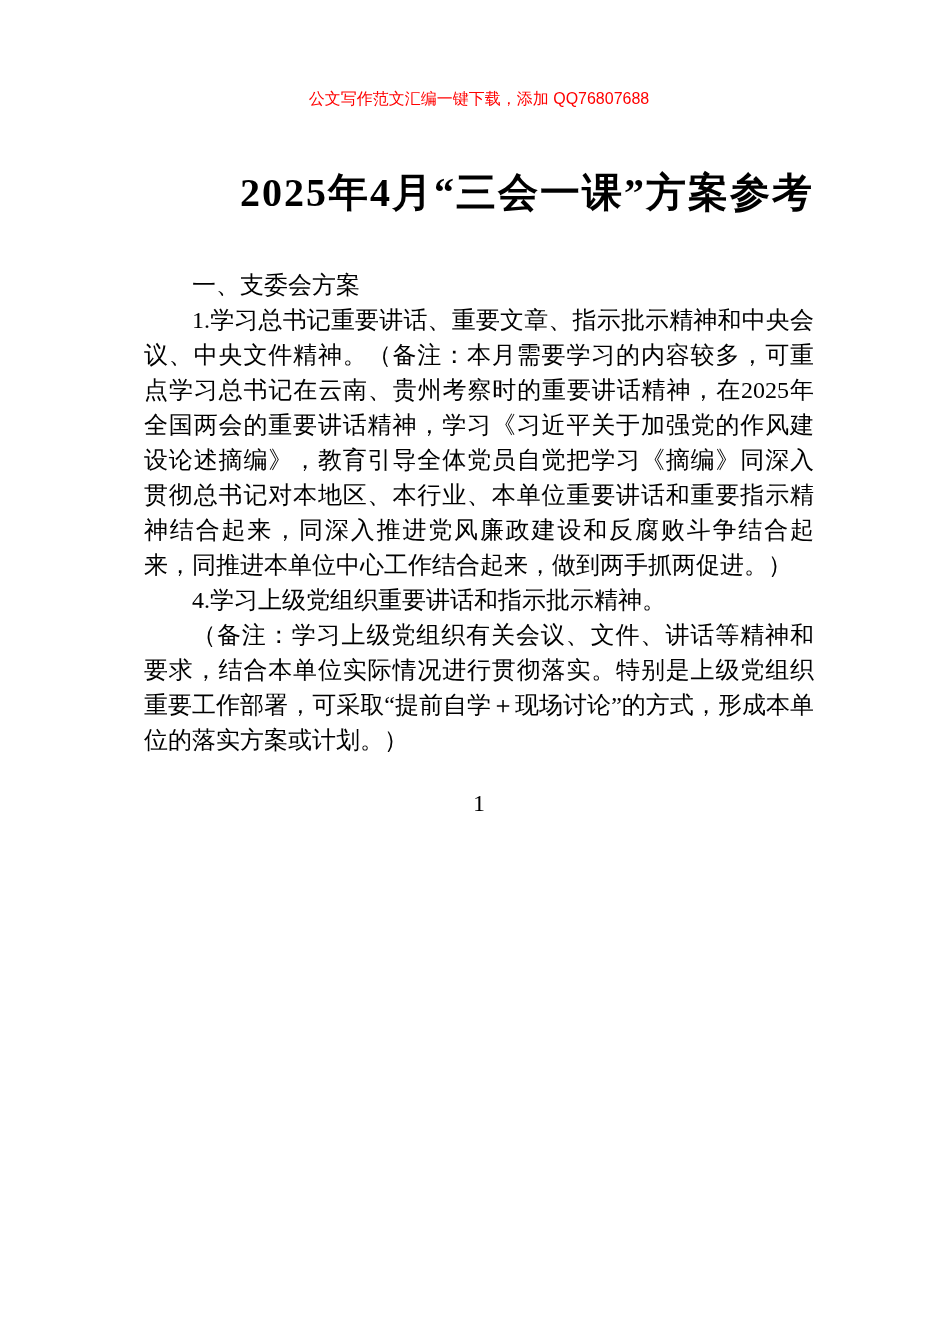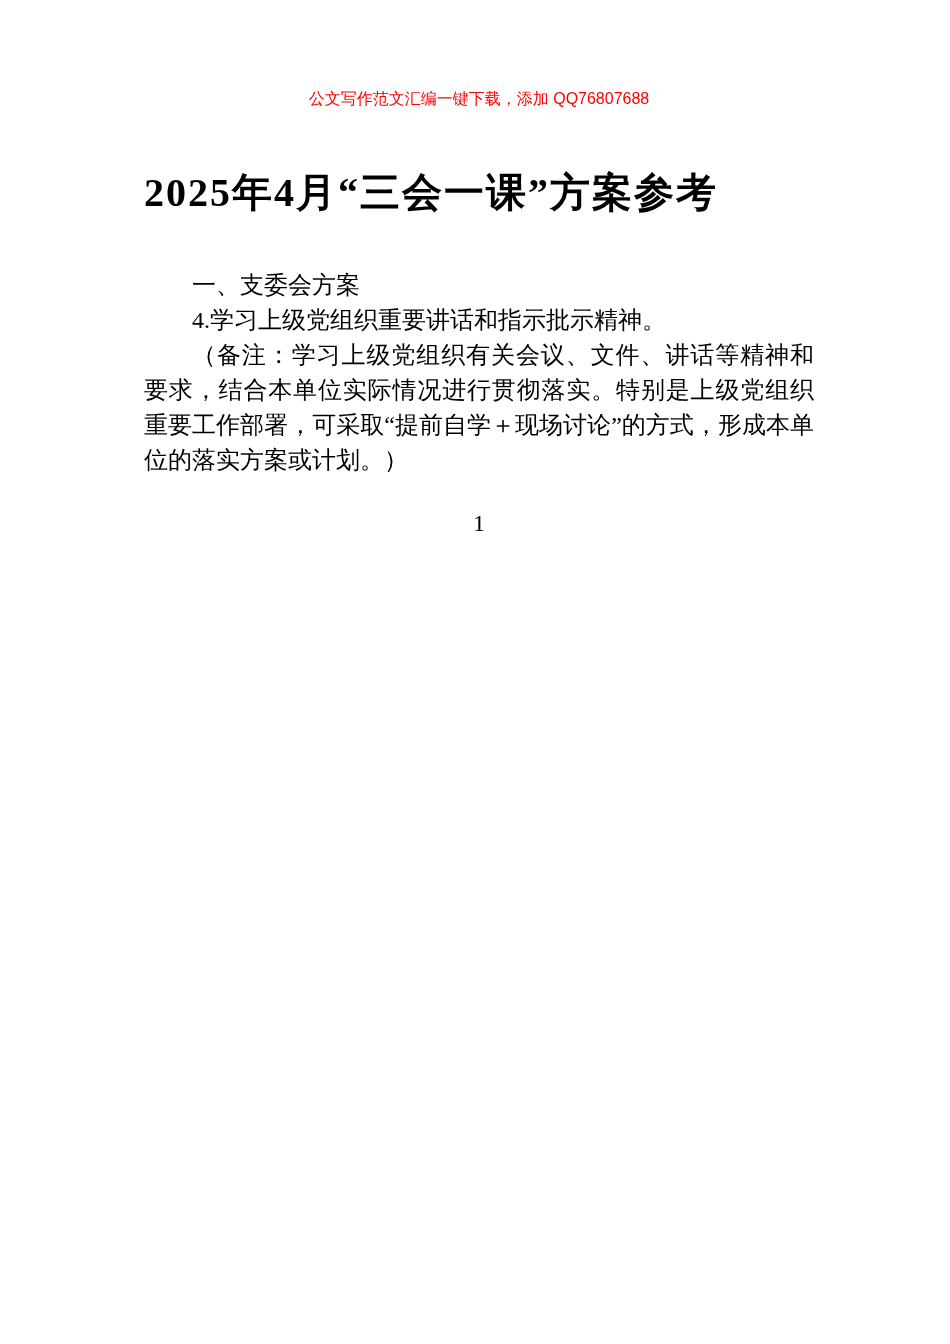--- a/index.html
+++ b/index.html
@@ -24,21 +24,21 @@
   .notice {
     padding-top: 86px;
     text-align: center;
     font-size: 16px;
     line-height: 26px;
     color: #ff0000;
     font-family: "Liberation Sans", "DejaVu Sans", sans-serif;
   }
   .doc-title {
     margin: 56px 0 0 0;
-    text-align: left;
+    text-align: right;
     font-size: 40px;
     line-height: 50px;
     font-weight: bold;
     letter-spacing: 2px;
   }
   .doc-body {
     margin-top: 50px;
     font-size: 24px;
     line-height: 35px;
     text-align: justify;
@@ -60,19 +60,20 @@
 <body>
 
 <div class="page">
 
   <div class="notice">公文写作范文汇编一键下载，添加 QQ76807688</div>
 
   <h1 class="doc-title">2025年4月“三会一课”方案参考</h1>
 
   <div class="doc-body">
     <p>一、支委会方案</p>
+    <p>1.学习总书记重要讲话、重要文章、指示批示精神和中央会议、中央文件精神。（备注：本月需要学习的内容较多，可重点学习总书记在云南、贵州考察时的重要讲话精神，在2025年全国两会的重要讲话精神，学习《习近平关于加强党的作风建设论述摘编》，教育引导全体党员自觉把学习《摘编》同深入贯彻总书记对本地区、本行业、本单位重要讲话和重要指示精神结合起来，同深入推进党风廉政建设和反腐败斗争结合起来，同推进本单位中心工作结合起来，做到两手抓两促进。）</p>
     <p>4.学习上级党组织重要讲话和指示批示精神。</p>
     <p>（备注：学习上级党组织有关会议、文件、讲话等精神和要求，结合本单位实际情况进行贯彻落实。特别是上级党组织重要工作部署，可采取“提前自学＋现场讨论”的方式，形成本单位的落实方案或计划。）</p>
   </div>
 
   <div class="page-number">1</div>
 
 </div>
 
 </body></html>

